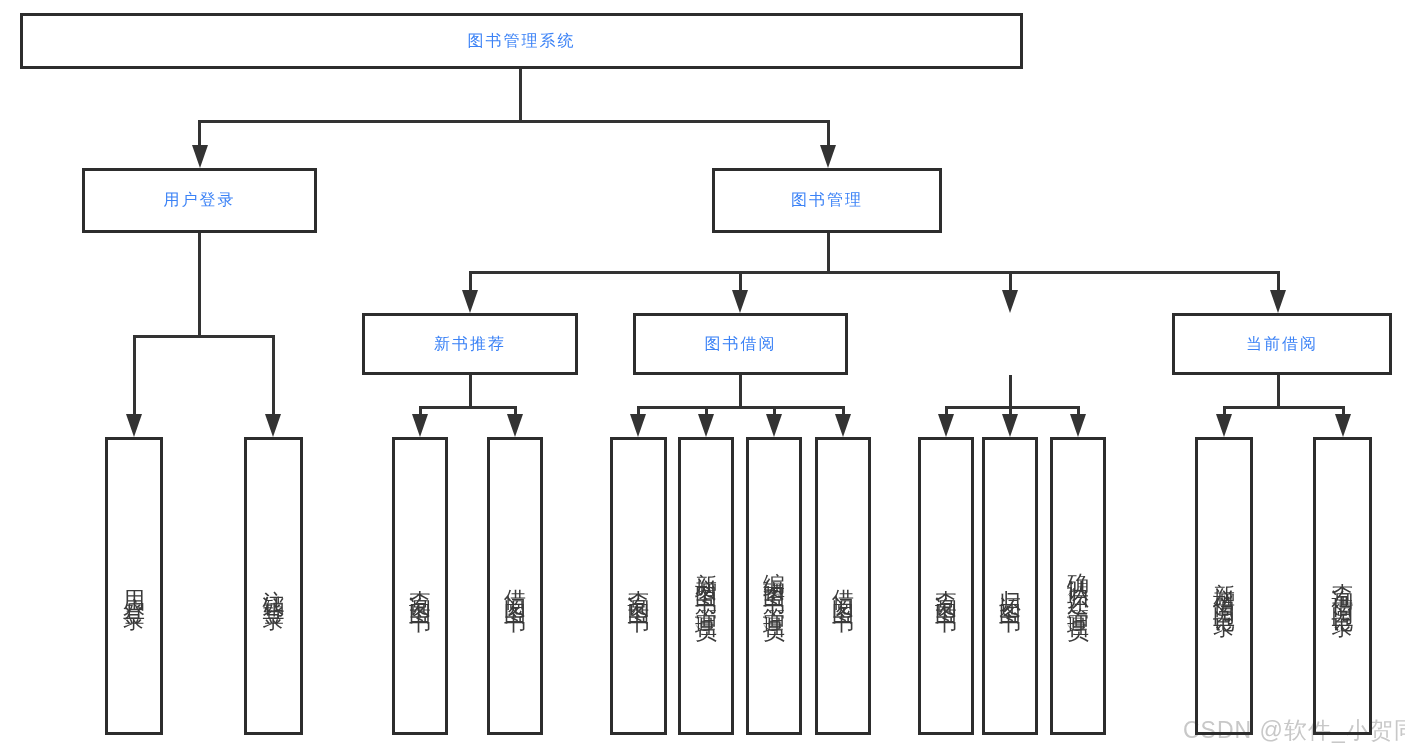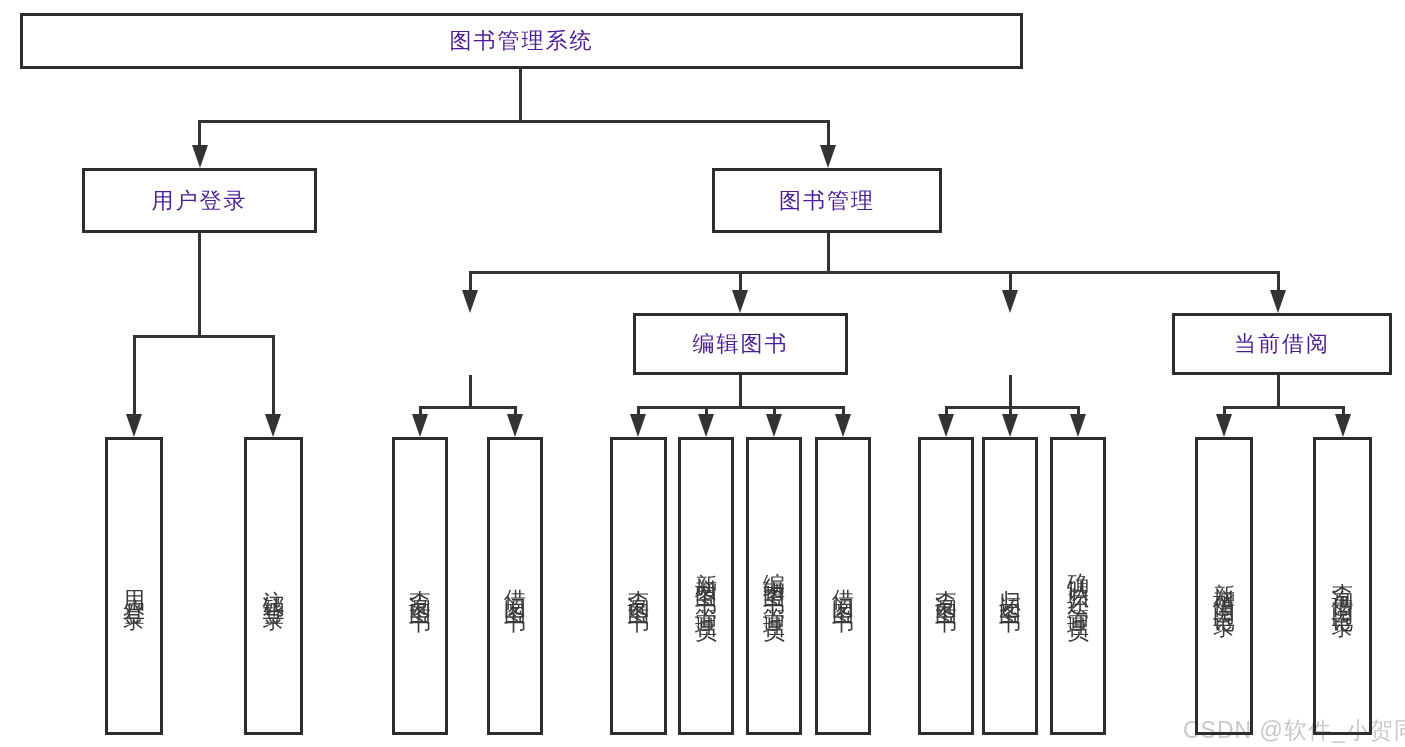--- a/index.html
+++ b/index.html
@@ -4,21 +4,21 @@
 <style>
   html,body { margin:0; padding:0; background:#ffffff; }
   .canvas {
     position:relative; width:1405px; height:747px; background:#ffffff;
     font-family:"Liberation Sans", sans-serif; color:#3a3a3a; overflow:hidden;
   }
   .box {
     position:absolute; box-sizing:border-box; background:#ffffff;
     border:3px solid #2d2d2d; display:flex; align-items:center; justify-content:center;
   }
-  .htext { font-size:22px; letter-spacing:2px; color:#4c1d95; white-space:nowrap; }
+  .htext { font-size:16px; letter-spacing:2px; color:#3b82f6; white-space:nowrap; }
   .vtext {
     writing-mode:vertical-rl; text-orientation:mixed;
     font-size:22px; line-height:1; letter-spacing:7px; color:#3a3a3a;
   }
   .vline { position:absolute; width:3px; background:#333333; }
   .hline { position:absolute; height:3px; background:#333333; }
   .arrow {
     position:absolute; width:0; height:0;
     border-left:8px solid transparent; border-right:8px solid transparent;
     border-top:23px solid #333333;
@@ -38,23 +38,26 @@
   </div>
 
   <div class="box" style="left:82px; top:168px; width:235px; height:65px;">
     <span class="htext">用户登录</span>
   </div>
 
   <div class="box" style="left:712px; top:168px; width:230px; height:65px;">
     <span class="htext">图书管理</span>
   </div>
 
+  <div class="box" style="left:362px; top:313px; width:216px; height:62px;">
+    <span class="htext">新书推荐</span>
+  </div>
 
   <div class="box" style="left:633px; top:313px; width:215px; height:62px;">
-    <span class="htext">编辑图书</span>
+    <span class="htext">图书借阅</span>
   </div>
 
 
   <div class="box" style="left:1172px; top:313px; width:220px; height:62px;">
     <span class="htext">当前借阅</span>
   </div>
 
   <div class="box" style="left:105px; top:437px; width:58px; height:298px;">
     <span class="vtext">用户登录</span>
   </div>

